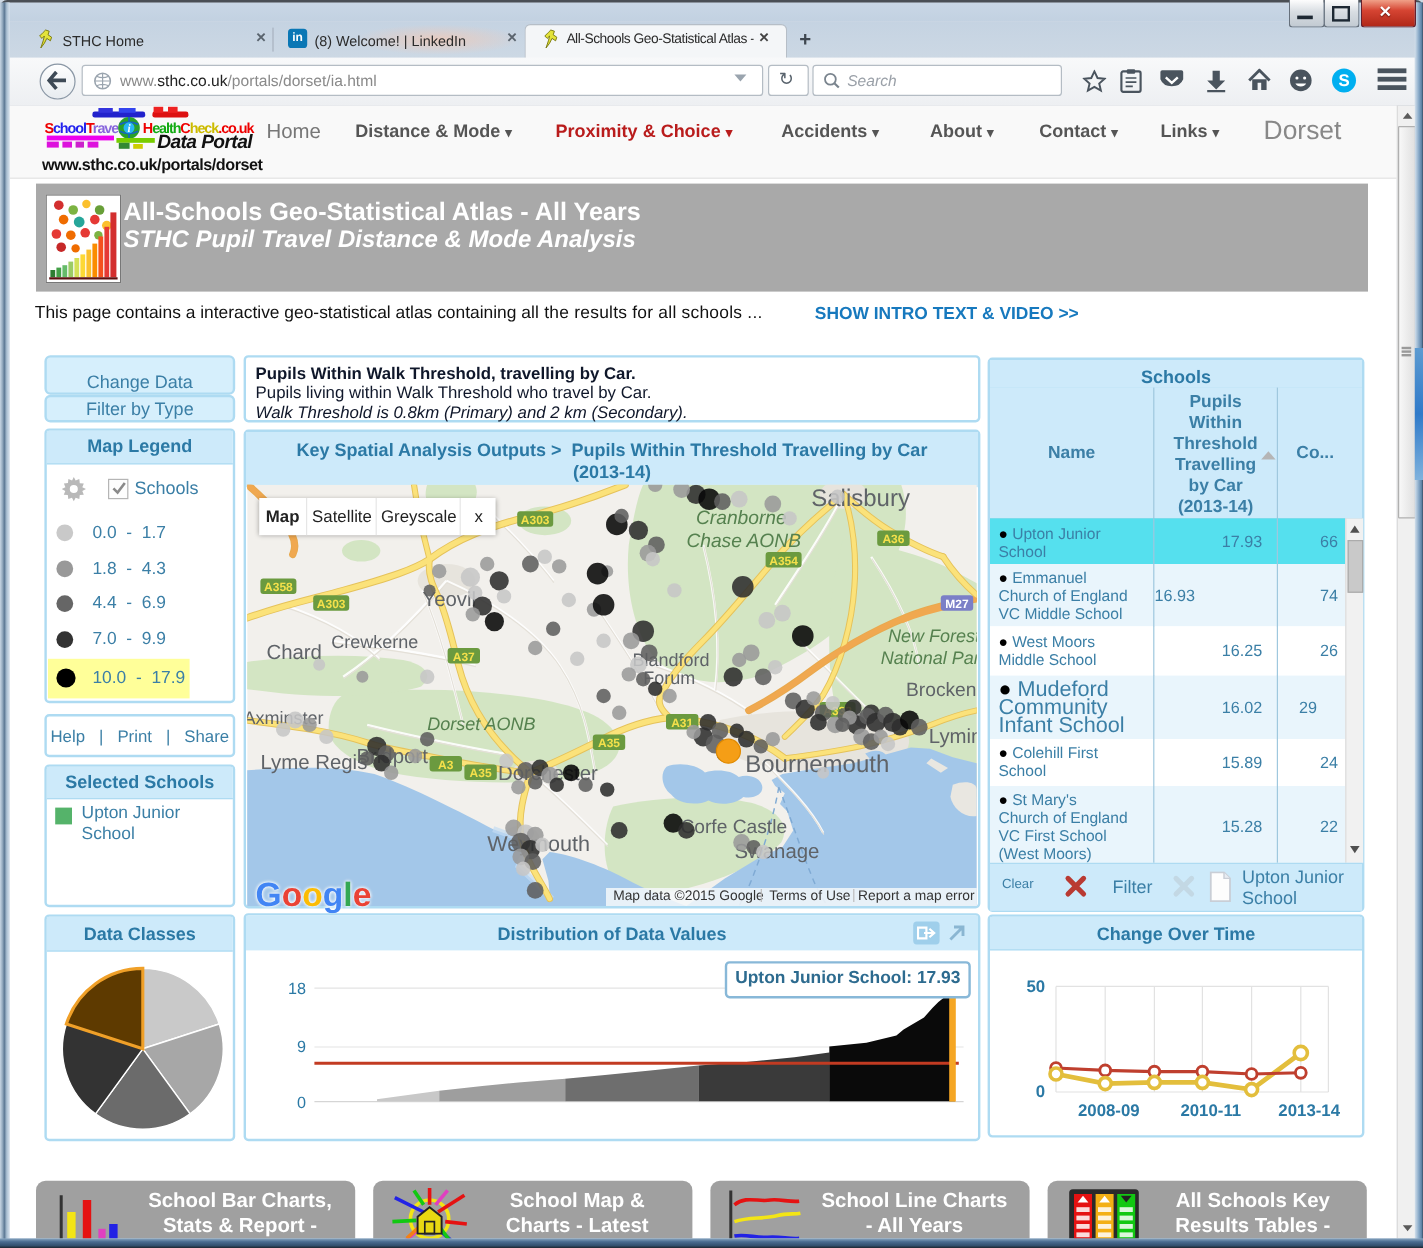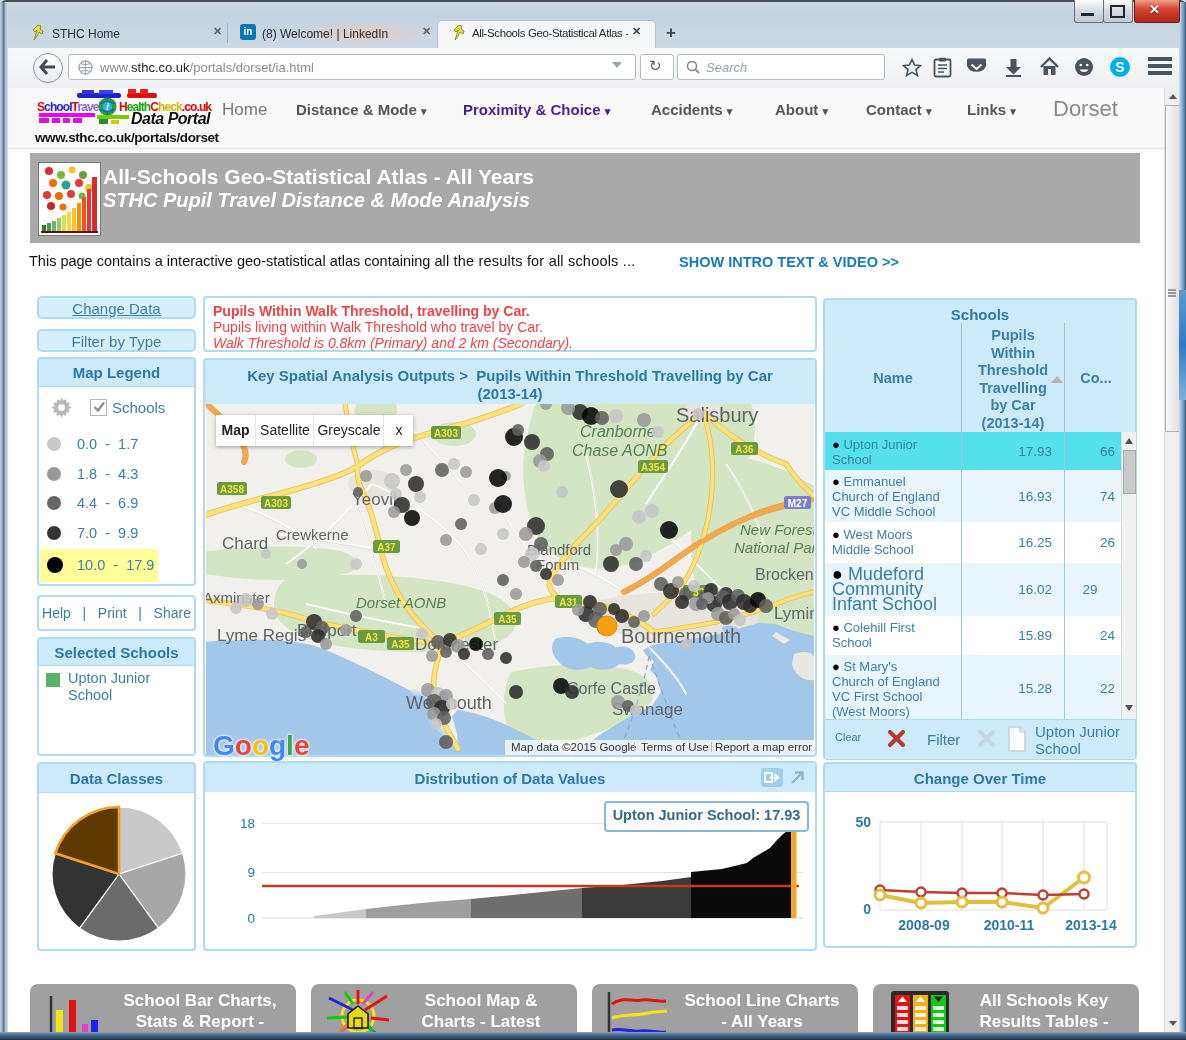--- a/index.html
+++ b/index.html
@@ -137,21 +137,21 @@
         <div class="abs" style="left:38px;top:28px;width:9px;height:5px;background:#d1d;"></div>
     <div class="abs" style="left:62px;top:25px;width:32px;height:4px;background:#7c0;"></div>
     <div class="abs" style="left:64px;top:29px;width:9px;height:5px;background:#383;"></div>
         <div class="abs" style="left:76px;top:30px;width:8px;height:4px;background:#cc0;"></div>
     <div class="abs" style="left:96px;top:20px;font-size:16px;font-style:italic;color:#111;letter-spacing:-0.5px;">Data Portal</div>
     <div class="abs" style="left:0px;top:40px;font-size:13.5px;color:#111;letter-spacing:-0.4px;">www.sthc.co.uk/portals/dorset</div>
   </div>
 
   <div class="abs" style="left:214px;top:12px;font-size:17px;color:#777;">Home</div>
   <div class="abs" style="left:288px;top:13px;font-size:15px;color:#555;font-weight:bold;">Distance &amp; Mode <span style="font-size:11px;">▾</span></div>
-  <div class="abs" style="left:455px;top:13px;font-size:15px;color:#4c1d95;font-weight:bold;">Proximity &amp; Choice <span style="font-size:11px;">▾</span></div>
+  <div class="abs" style="left:455px;top:13px;font-size:15px;color:#b91c1c;font-weight:bold;">Proximity &amp; Choice <span style="font-size:11px;">▾</span></div>
   <div class="abs" style="left:643px;top:13px;font-size:15px;color:#555;font-weight:bold;">Accidents <span style="font-size:11px;">▾</span></div>
   <div class="abs" style="left:767px;top:13px;font-size:15px;color:#555;font-weight:bold;">About <span style="font-size:11px;">▾</span></div>
   <div class="abs" style="left:858px;top:13px;font-size:15px;color:#555;font-weight:bold;">Contact <span style="font-size:11px;">▾</span></div>
   <div class="abs" style="left:959px;top:13px;font-size:15px;color:#555;font-weight:bold;">Links <span style="font-size:11px;">▾</span></div>
   <div class="abs" style="left:1045px;top:8px;font-size:22px;color:#888;">Dorset</div>
 
   <div class="abs" style="left:22px;top:65px;width:1110px;height:90px;background:#a9a9a9;">
     <div class="abs" style="left:8px;top:9px;width:61px;height:72px;background:#fff;border:1px solid #777;">
       <svg width="61" height="72" viewBox="0 0 61 72">
         <g>
@@ -183,21 +183,21 @@
               <rect x="48" y="26" width="4" height="42" fill="#e53935"></rect>
               <rect x="53" y="14" width="5" height="54" fill="#d32f2f"></rect>
         <path d="M2 69 h57" stroke="#5d1010" stroke-width="2"></path>
         </g>
       </svg>
     </div>
     <div class="abs" style="left:73px;top:12px;font-size:21px;font-weight:bold;color:#fff;">All-Schools Geo-Statistical Atlas - All Years</div>
     <div class="abs" style="left:73px;top:36px;font-size:20px;font-weight:bold;font-style:italic;color:#fff;">STHC Pupil Travel Distance &amp; Mode Analysis</div>
   </div>
 
-  <div class="abs btn" style="left:29px;top:208px;width:155px;height:17px;padding-top:2px;text-decoration:underline;">Change Data</div>
+  <div class="abs btn" style="left:29px;top:208px;width:155px;height:17px;padding-top:12px;">Change Data</div>
   <div class="abs btn" style="left:29px;top:241px;width:155px;height:17px;padding-top:2px;">Filter by Type</div>
   <div class="abs panel" style="left:29px;top:269px;width:155px;height:225px;">
     <div class="panelhead" style="height:22px;padding-top:5px;font-size:15px;border-bottom:1px solid #aedbf2;">Map Legend</div>
     <svg class="abs" style="left:11px;top:37px;" width="23" height="23" viewBox="0 0 24 24">
           <path fill="#b9b9b9" d="M12 8.5 a3.5 3.5 0 1 0 0 7 a3.5 3.5 0 0 0 0-7 Z M12 1.5 l1.6 3.2 3.2-1.3 .4 3.5 3.5 .4-1.3 3.2 3.2 1.6-3.2 1.6 1.3 3.2-3.5 .4-.4 3.5-3.2-1.3-1.6 3.2-1.6-3.2-3.2 1.3-.4-3.5-3.5-.4 1.3-3.2L1.5 12l3.2-1.6-1.3-3.2 3.5-.4 .4-3.5 3.2 1.3Z"></path>
           <circle cx="12" cy="12" r="2" fill="#fff"></circle>
         </svg>
     <div class="abs" style="left:51px;top:40px;width:15px;height:15px;background:#fdfdfd;border:1px solid #b5b5b5;"></div>
     <svg class="abs" style="left:53px;top:41px" width="14" height="14" viewBox="0 0 14 14">
           <path d="M2.5 7 L6 10.5 L12 2.5" stroke="#8a8a8a" stroke-width="2.2" fill="none"></path>
@@ -230,21 +230,21 @@
       <path d="M0,0 L0,-67 A67 67 0 0 1 63.7,-20.7 Z" fill="#c9c9c9" stroke="#fff" stroke-width="1.2"></path>
       <path d="M0,0 L63.7,-20.7 A67 67 0 0 1 39.4,54.2 Z" fill="#a7a7a7" stroke="#fff" stroke-width="1.2"></path>
       <path d="M0,0 L39.4,54.2 A67 67 0 0 1 -39.4,54.2 Z" fill="#6b6b6b" stroke="#fff" stroke-width="1.2"></path>
       <path d="M0,0 L-39.4,54.2 A67 67 0 0 1 -63.7,-20.7 Z" fill="#333" stroke="#fff" stroke-width="1.2"></path>
       <path d="M0,0 L-63.7,-20.7 A67 67 0 0 1 0,-67 Z" fill="#5e3a00" stroke="#f0a028" stroke-width="2.6"></path>
       </g>
     </svg>
   </div>
 
   <div class="abs panel" style="left:195px;top:208px;width:610px;height:52px;">
-    <div class="abs" style="left:8px;top:5px;font-size:14px;color:#ef4444;"><b>Pupils Within Walk Threshold, travelling by Car.</b><br>Pupils living within Walk Threshold who travel by Car.<br><i>Walk Threshold is 0.8km (Primary) and 2 km (Secondary).</i></div>
+    <div class="abs" style="left:8px;top:5px;font-size:14px;color:#0f172a;"><b>Pupils Within Walk Threshold, travelling by Car.</b><br>Pupils living within Walk Threshold who travel by Car.<br><i>Walk Threshold is 0.8km (Primary) and 2 km (Secondary).</i></div>
   </div>
   <div class="abs panel" style="left:195px;top:270px;width:610px;height:395px;">
     <div class="panelhead" style="height:39px;padding-top:7px;font-size:15px;line-height:18px;">Key Spatial Analysis Outputs &gt;&nbsp; Pupils Within Threshold Travelling by Car<br>(2013-14)</div>
   </div>
   <svg class="abs" style="left:198px;top:316px" width="608" height="351" viewBox="0 0 608 351" font-family="Liberation Sans,sans-serif">
 <rect width="608" height="351" fill="#f2f0ec"></rect>
 <g fill="#d3e5c3">
 <path d="M330,0 L545,0 C555,30 545,60 525,85 C505,115 470,140 430,158 C395,170 360,165 340,145 C320,120 315,80 318,50 C322,25 326,8 330,0 Z"></path>
 <path d="M497,45 C530,50 570,60 595,75 L608,82 L608,260 C590,262 560,258 540,250 C515,240 498,220 492,195 C485,165 483,130 487,95 C490,72 493,55 497,45 Z"></path>
 <path d="M80,175 C130,168 190,170 240,178 C280,185 305,195 310,215 C312,232 290,243 260,246 C220,250 160,248 120,240 C90,233 70,220 68,205 C67,192 72,180 80,175 Z"></path>
@@ -572,21 +572,21 @@
     <div class="abs" style="left:0;top:222px;width:296px;height:41px;background:#fff;"></div>
     <div class="abs" style="left:0;top:263px;width:296px;height:53px;background:#e9f5fc;"></div>
     <div class="abs" style="left:0;top:316px;width:296px;height:39px;background:#fff;"></div>
     <div class="abs" style="left:0;top:355px;width:296px;height:64px;background:#e9f5fc;"></div>
     <div class="abs" style="left:136px;top:132px;width:1px;height:287px;background:#9fc8de;"></div>
     <div class="abs" style="left:239px;top:132px;width:1px;height:287px;background:#9fc8de;"></div>
     <div class="abs sb" style="left:7px;top:137px;width:110px;font-size:13px;line-height:15px;"><span style="color:#000;">●</span> Upton Junior School</div>
     <div class="abs sb" style="left:137px;top:144px;width:90px;text-align:right;font-size:13.5px;">17.93</div>
     <div class="abs sb" style="left:240px;top:144px;width:50px;text-align:right;font-size:13.5px;">66</div>
     <div class="abs sb" style="left:7px;top:174px;width:110px;font-size:13px;line-height:15px;"><span style="color:#000;">●</span> Emmanuel Church of England VC Middle School</div>
-    <div class="abs sb" style="left:137px;top:189px;width:90px;text-align:right;font-size:13.5px;">16.93</div>
+    <div class="abs sb" style="left:137px;top:189px;width:90px;text-align:left;font-size:13.5px;">16.93</div>
     <div class="abs sb" style="left:240px;top:189px;width:50px;text-align:right;font-size:13.5px;">74</div>
     <div class="abs sb" style="left:7px;top:227px;width:110px;font-size:13px;line-height:15px;"><span style="color:#000;">●</span> West Moors Middle School</div>
     <div class="abs sb" style="left:137px;top:235px;width:90px;text-align:right;font-size:13.5px;">16.25</div>
     <div class="abs sb" style="left:240px;top:235px;width:50px;text-align:right;font-size:13.5px;">26</div>
     <div class="abs sb" style="left:7px;top:267px;width:110px;font-size:18px;line-height:15px;"><span style="color:#000;">●</span> Mudeford Community Infant School</div>
     <div class="abs sb" style="left:137px;top:282px;width:90px;text-align:right;font-size:13.5px;">16.02</div>
     <div class="abs sb" style="left:240px;top:282px;width:50px;text-align:center;font-size:13.5px;">29</div>
     <div class="abs sb" style="left:7px;top:320px;width:110px;font-size:13px;line-height:15px;"><span style="color:#000;">●</span> Colehill First School</div>
     <div class="abs sb" style="left:137px;top:328px;width:90px;text-align:right;font-size:13.5px;">15.89</div>
     <div class="abs sb" style="left:240px;top:328px;width:50px;text-align:right;font-size:13.5px;">24</div>

